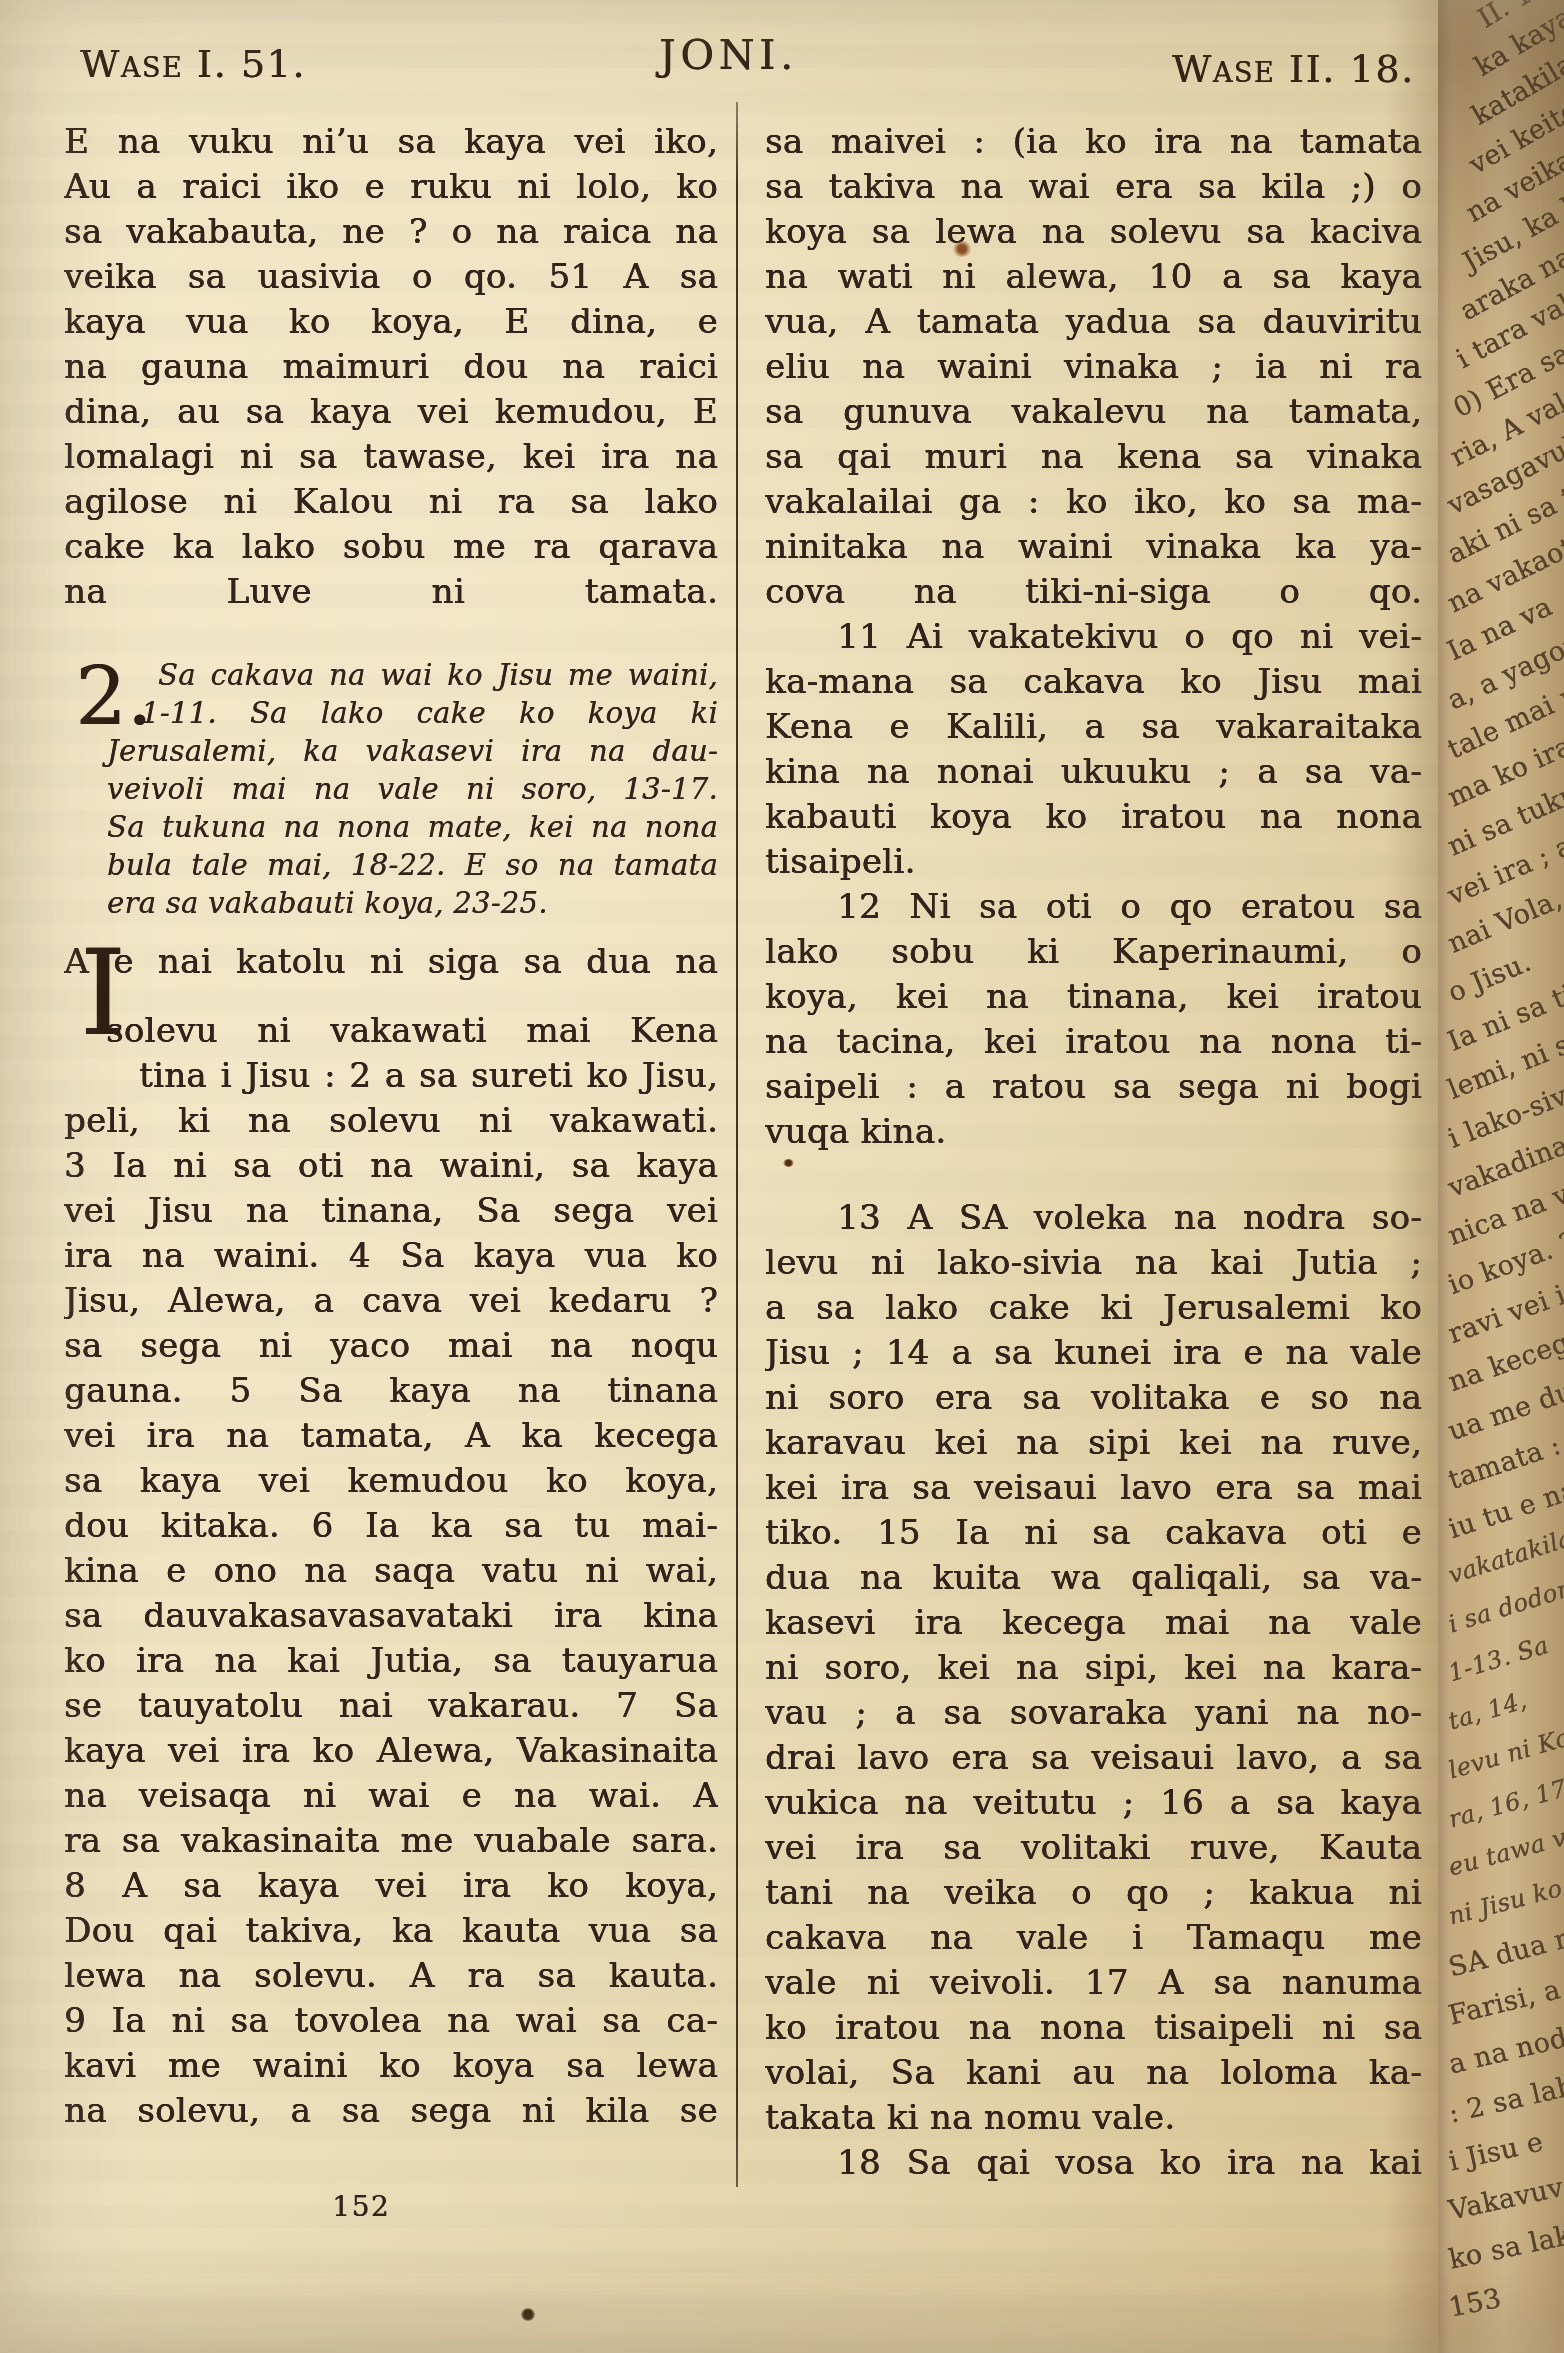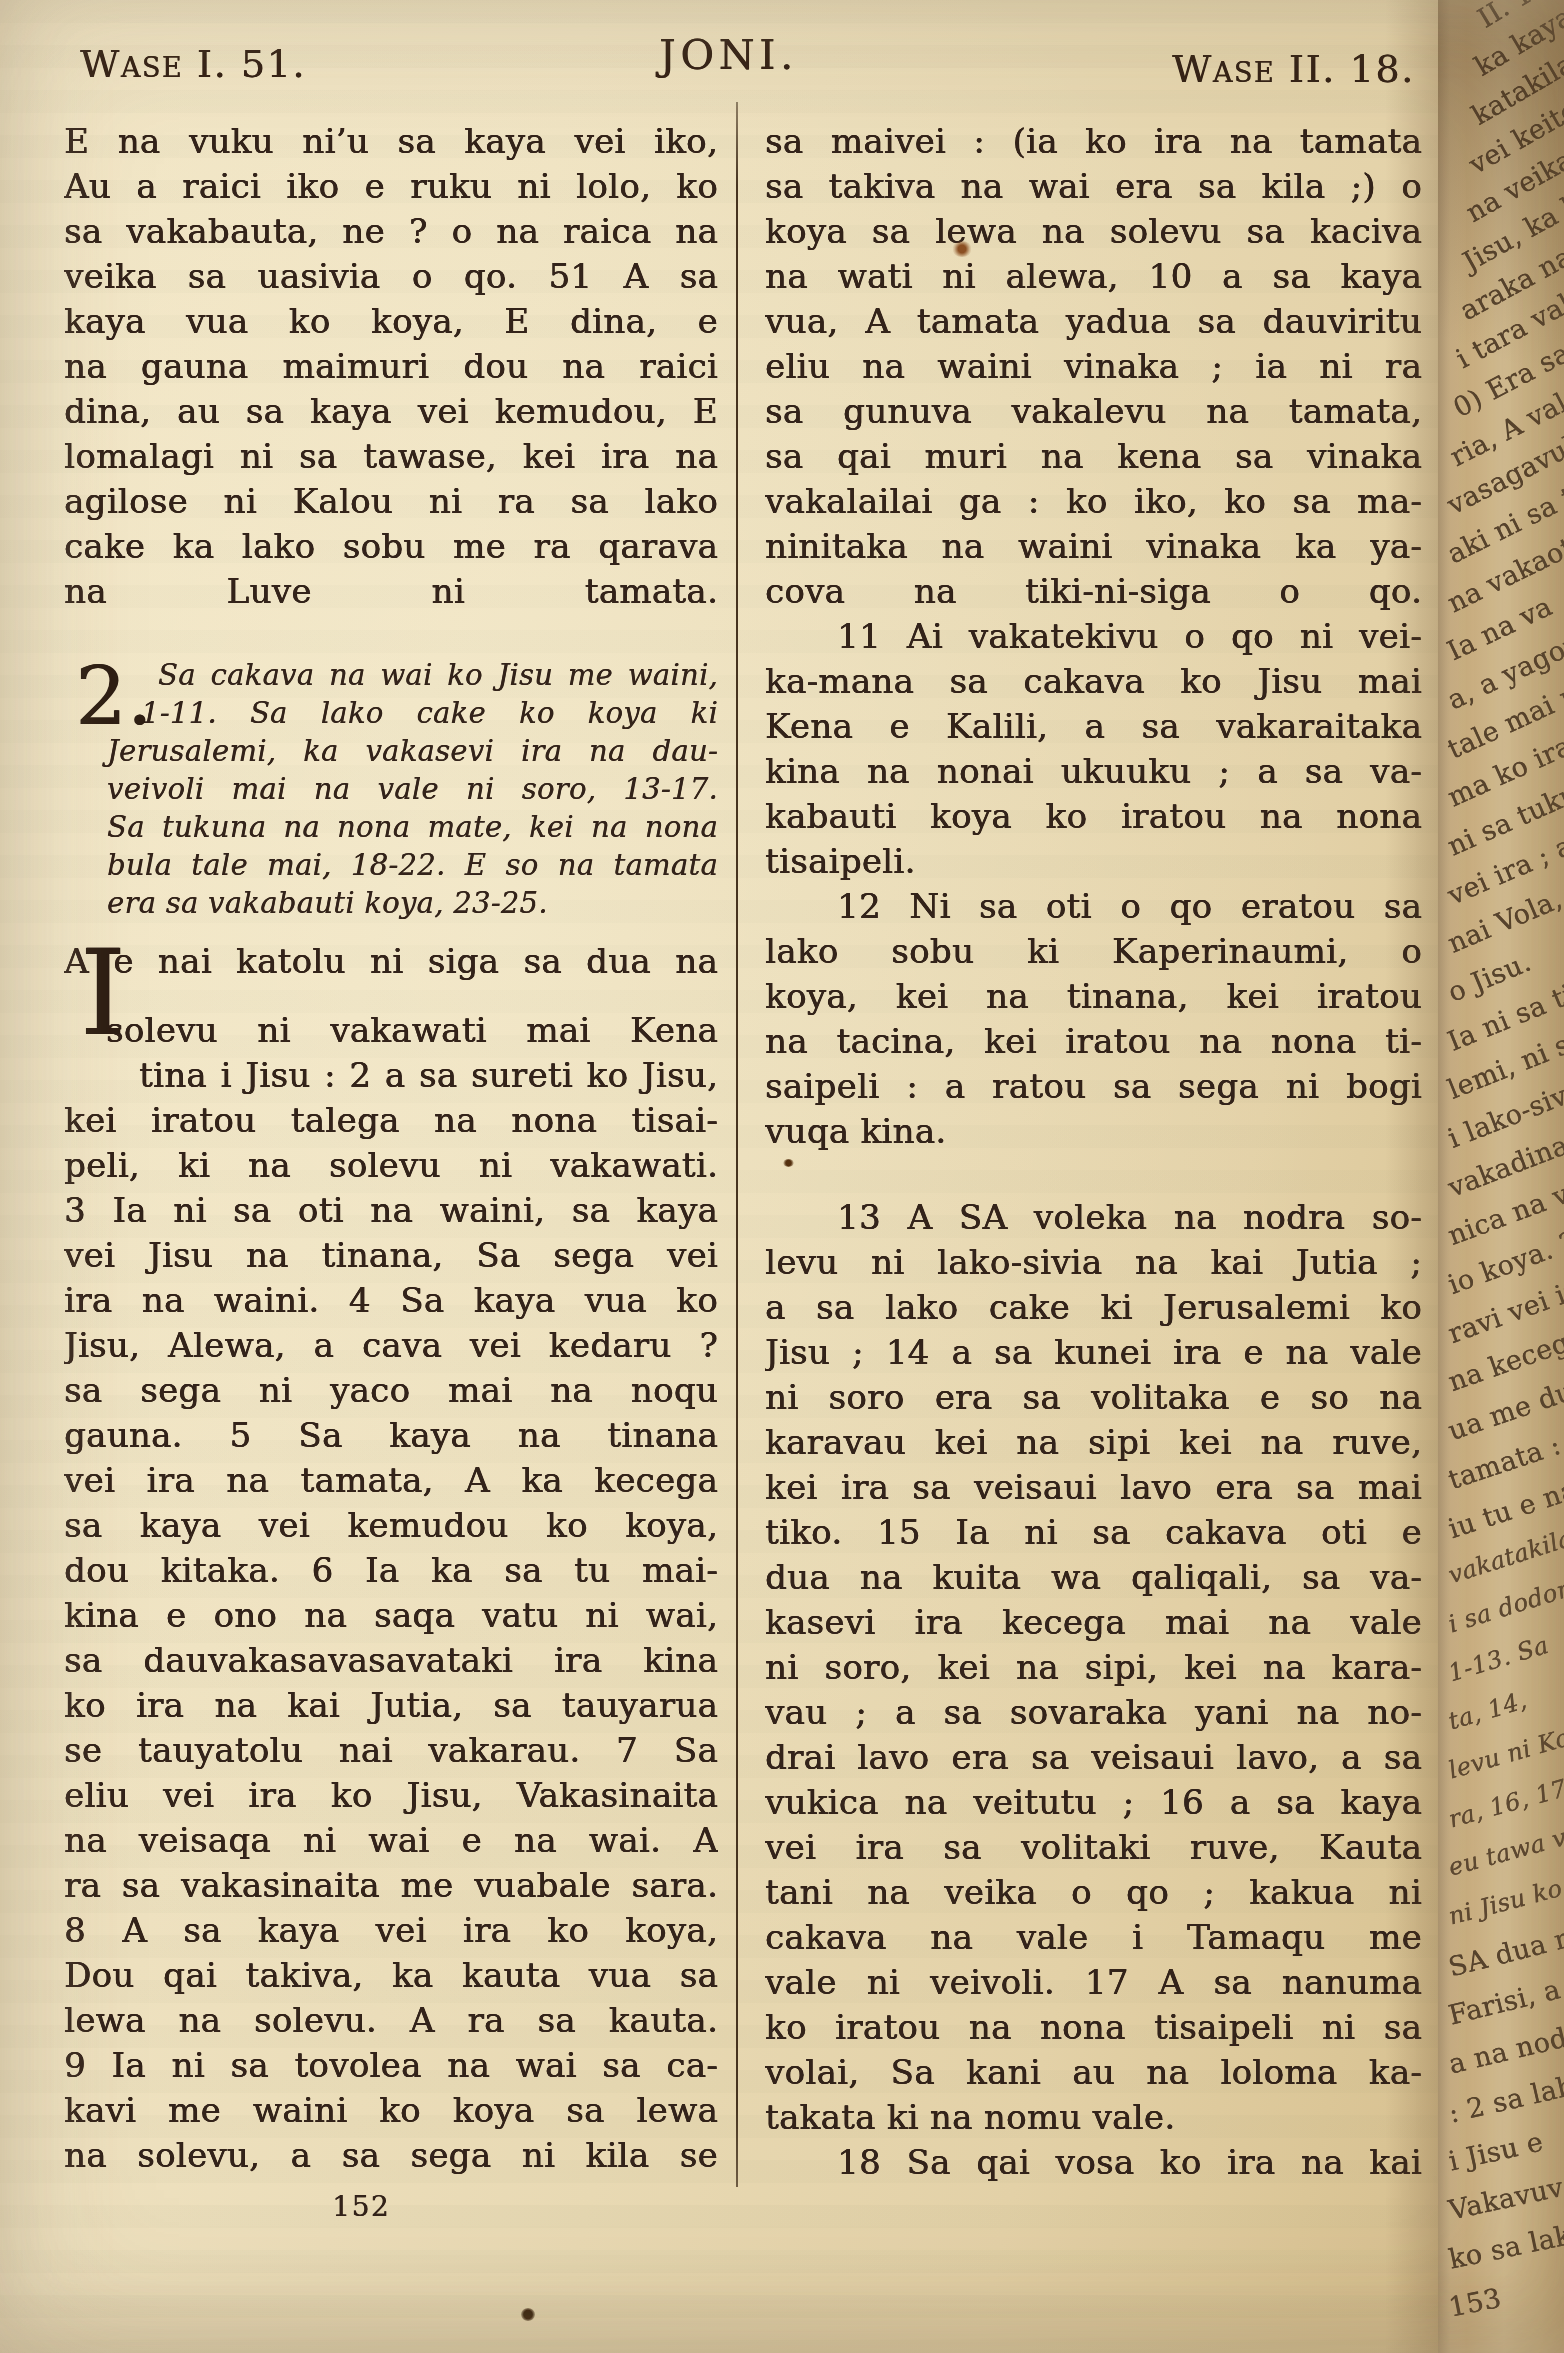--- a/index.html
+++ b/index.html
@@ -123,36 +123,35 @@
         <div class="line">Sa tukuna na nona mate, kei na nona</div>
         <div class="line">bula tale mai, 18-22.  E so na tamata</div>
         <div class="line">era sa vakabauti koya, 23-25.</div>
       </div>
     <div class="chapter-num-holder"></div>
 
     <div class="para cont p-ia">
     <div class="line">A e nai katolu ni siga sa dua na</div>
         <div class="line">solevu ni vakawati mai Kena</div>
         <div class="line">tina i Jisu : 2 a sa sureti ko Jisu,</div>
-        <div class="line">kei iratou talega na nona tisai-</div>
         <div class="line">peli, ki na solevu ni vakawati.</div>
         <div class="line">3 Ia ni sa oti na waini, sa kaya</div>
         <div class="line">vei Jisu na tinana, Sa sega vei</div>
         <div class="line">ira na waini.  4 Sa kaya vua ko</div>
         <div class="line">Jisu, Alewa, a cava vei kedaru ?</div>
         <div class="line">sa sega ni yaco mai na noqu</div>
         <div class="line">gauna.  5 Sa kaya na tinana</div>
         <div class="line">vei ira na tamata, A ka kecega</div>
         <div class="line">sa kaya vei kemudou ko koya,</div>
         <div class="line">dou kitaka.  6 Ia ka sa tu mai-</div>
         <div class="line">kina e ono na saqa vatu ni wai,</div>
         <div class="line">sa dauvakasavasavataki ira kina</div>
         <div class="line">ko ira na kai Jutia, sa tauyarua</div>
         <div class="line">se tauyatolu nai vakarau.  7 Sa</div>
-        <div class="line">eliu vei ira ko Jisu, Vakasinaita</div>
+        <div class="line">kaya vei ira ko Alewa, Vakasinaita</div>
         <div class="line">na veisaqa ni wai e na wai.  A</div>
         <div class="line">ra sa vakasinaita me vuabale sara.</div>
         <div class="line">8 A sa kaya vei ira ko koya,</div>
         <div class="line">Dou qai takiva, ka kauta vua sa</div>
         <div class="line">lewa na solevu.  A ra sa kauta.</div>
         <div class="line">9 Ia ni sa tovolea na wai sa ca-</div>
         <div class="line">kavi me waini ko koya sa lewa</div>
         <div class="line">na solevu, a sa sega ni kila se</div>
       </div>
   </div>

